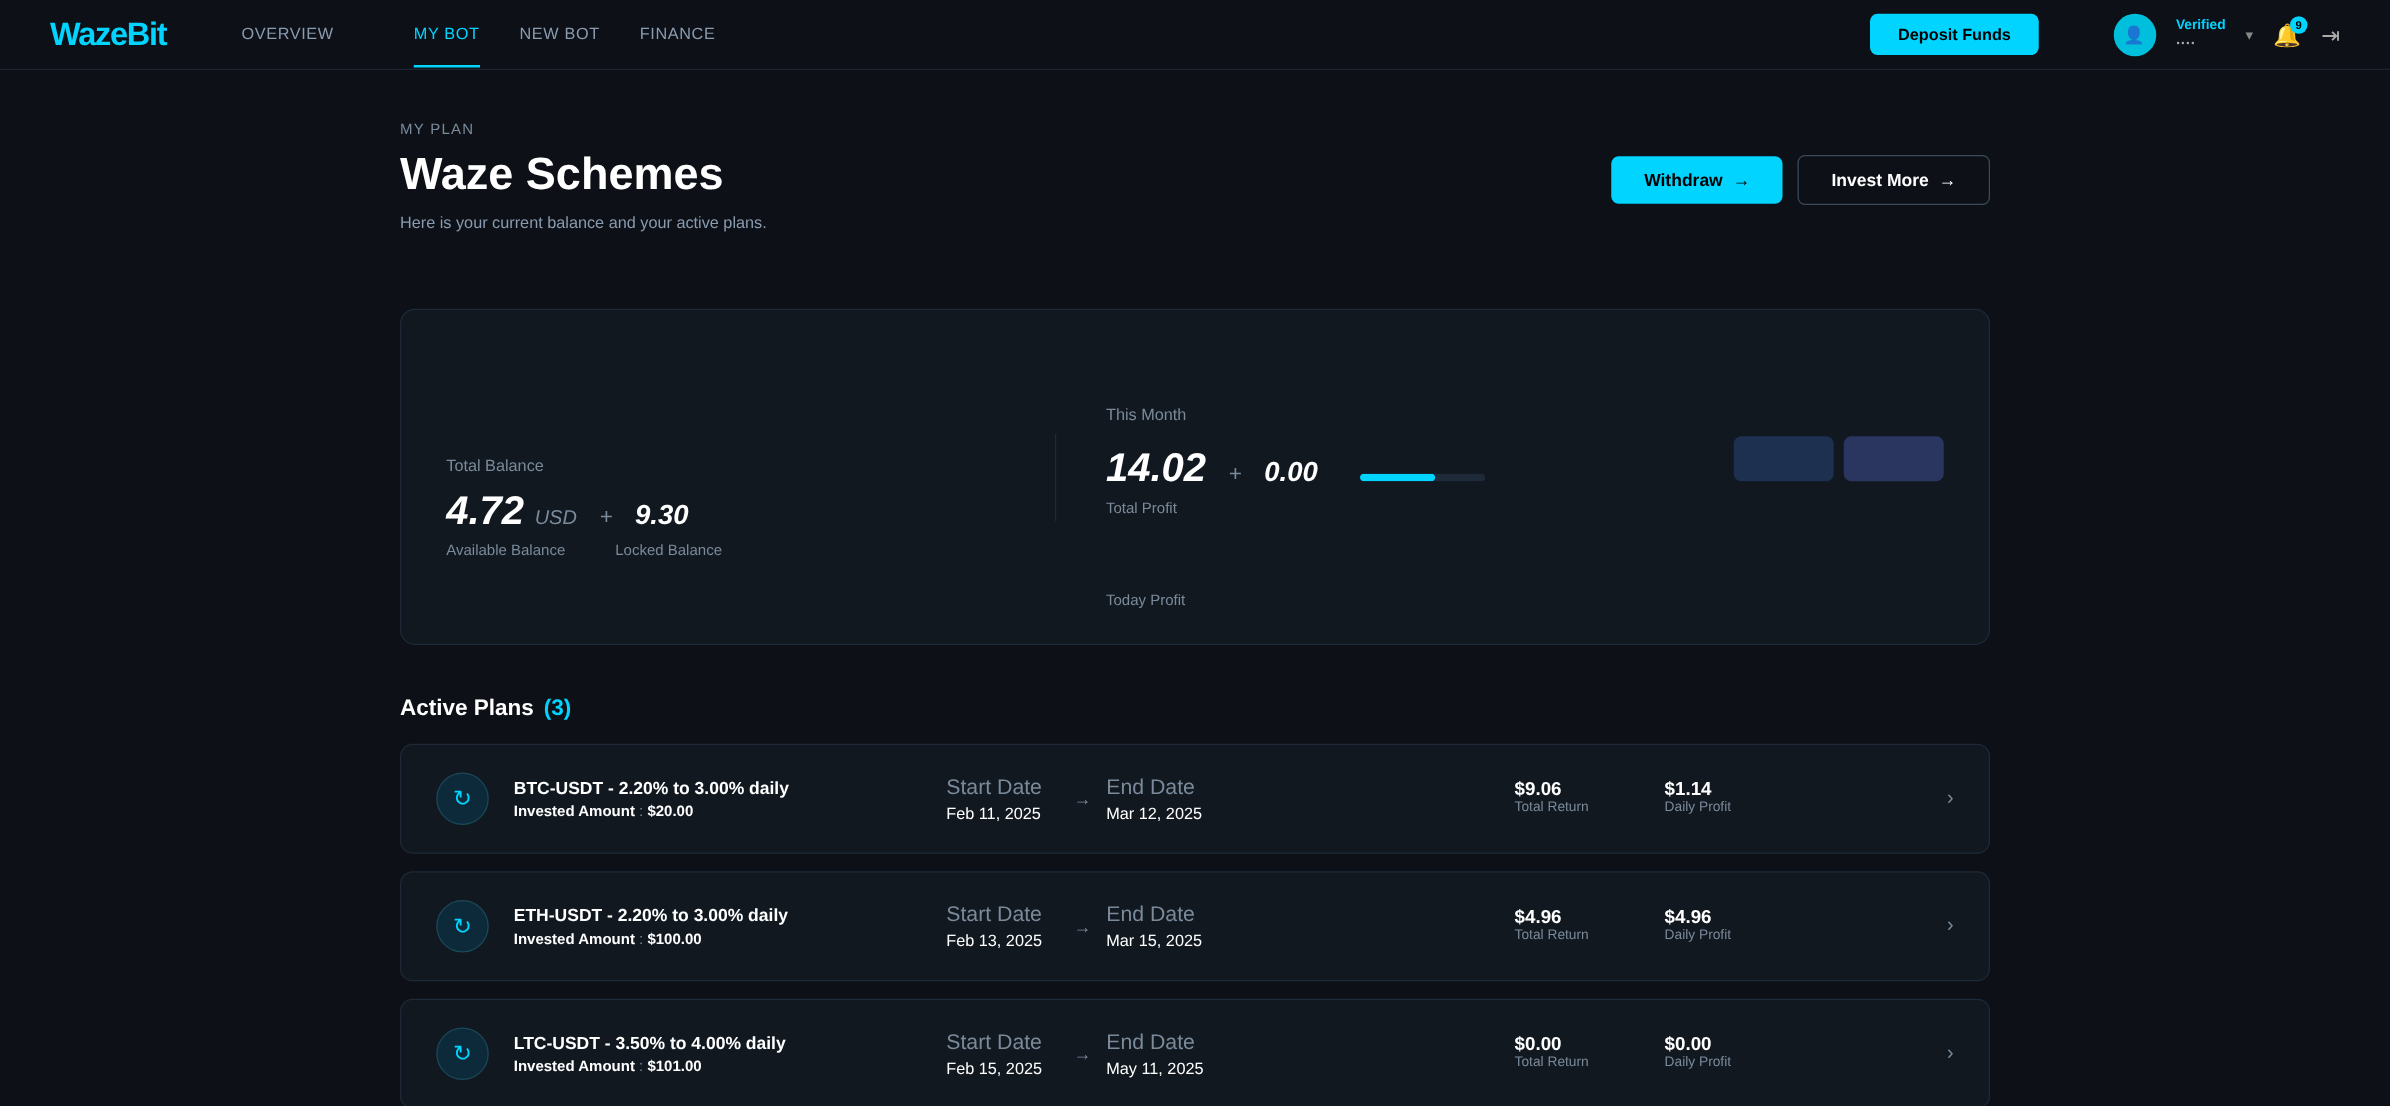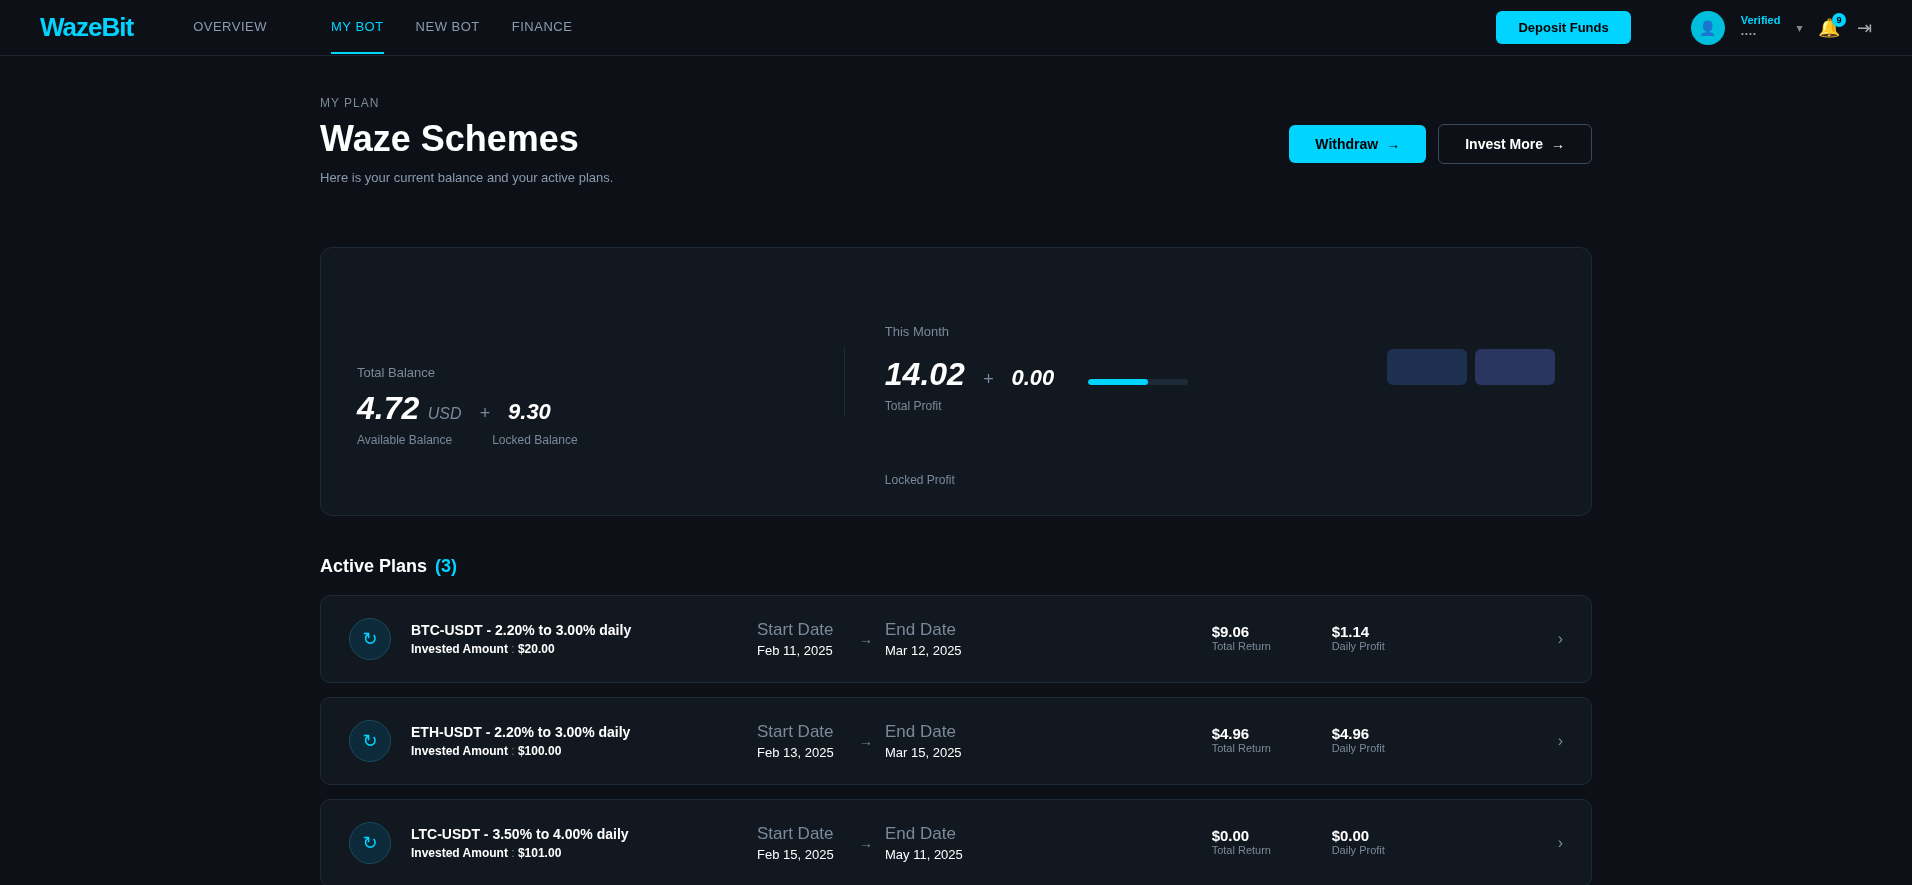--- a/index.html
+++ b/index.html
@@ -476,21 +476,21 @@
           </div>
         </div>
 
         <div class="graph-blocks">
           <div class="graph-block graph-block-1"></div>
           <div class="graph-block graph-block-2"></div>
         </div>
       </div>
       <div class="month-sub">
         <span>Total Profit</span>
-        <span>Locked Profit</span>
+        <span>Today Profit</span>
       </div>
     </div>
   </div>
 
   <div class="section-title">
     <span>Active Plans</span>
     <span class="plans-count">(3)</span>
   </div>
 
   <div class="plan-card">

